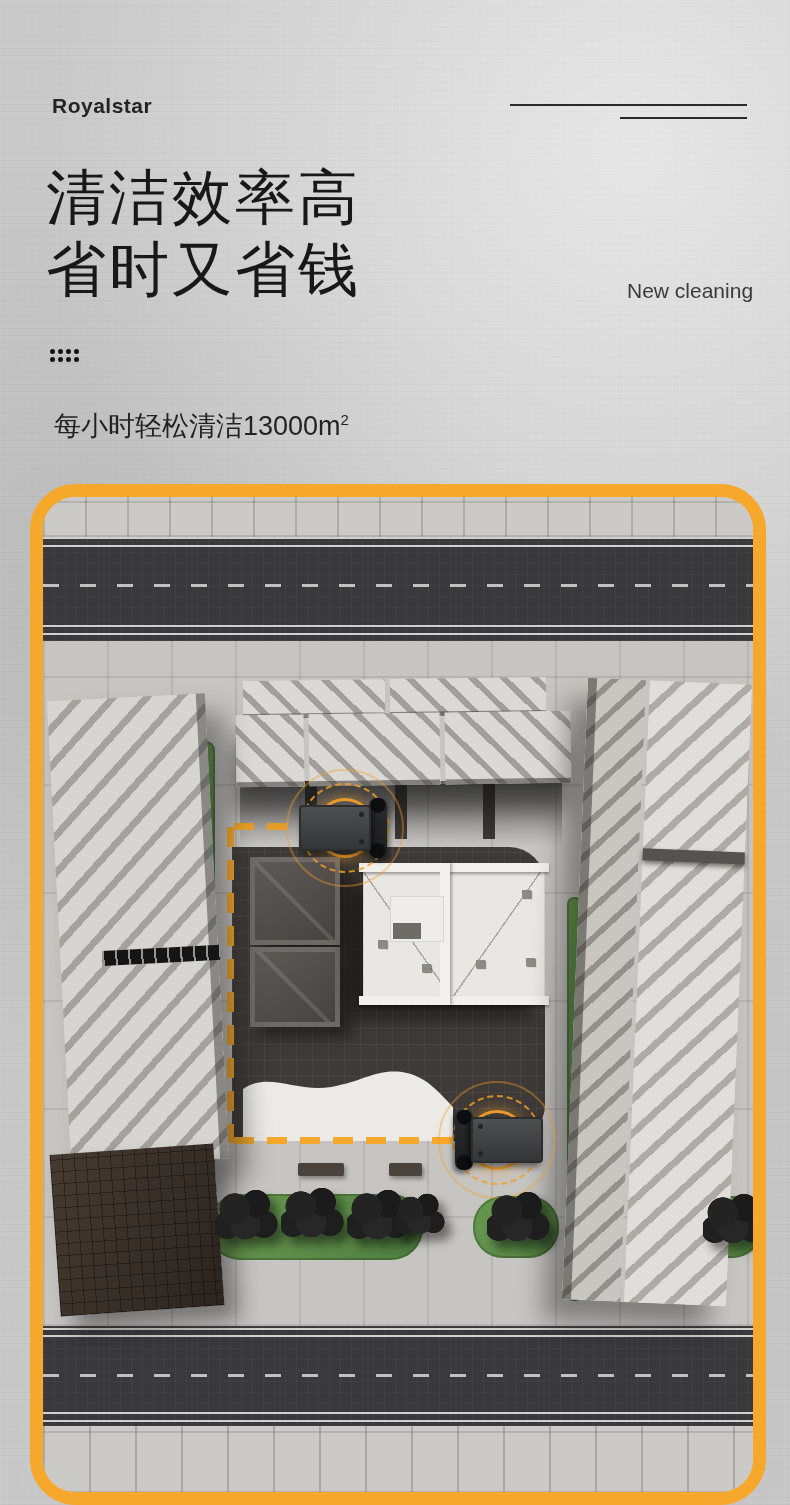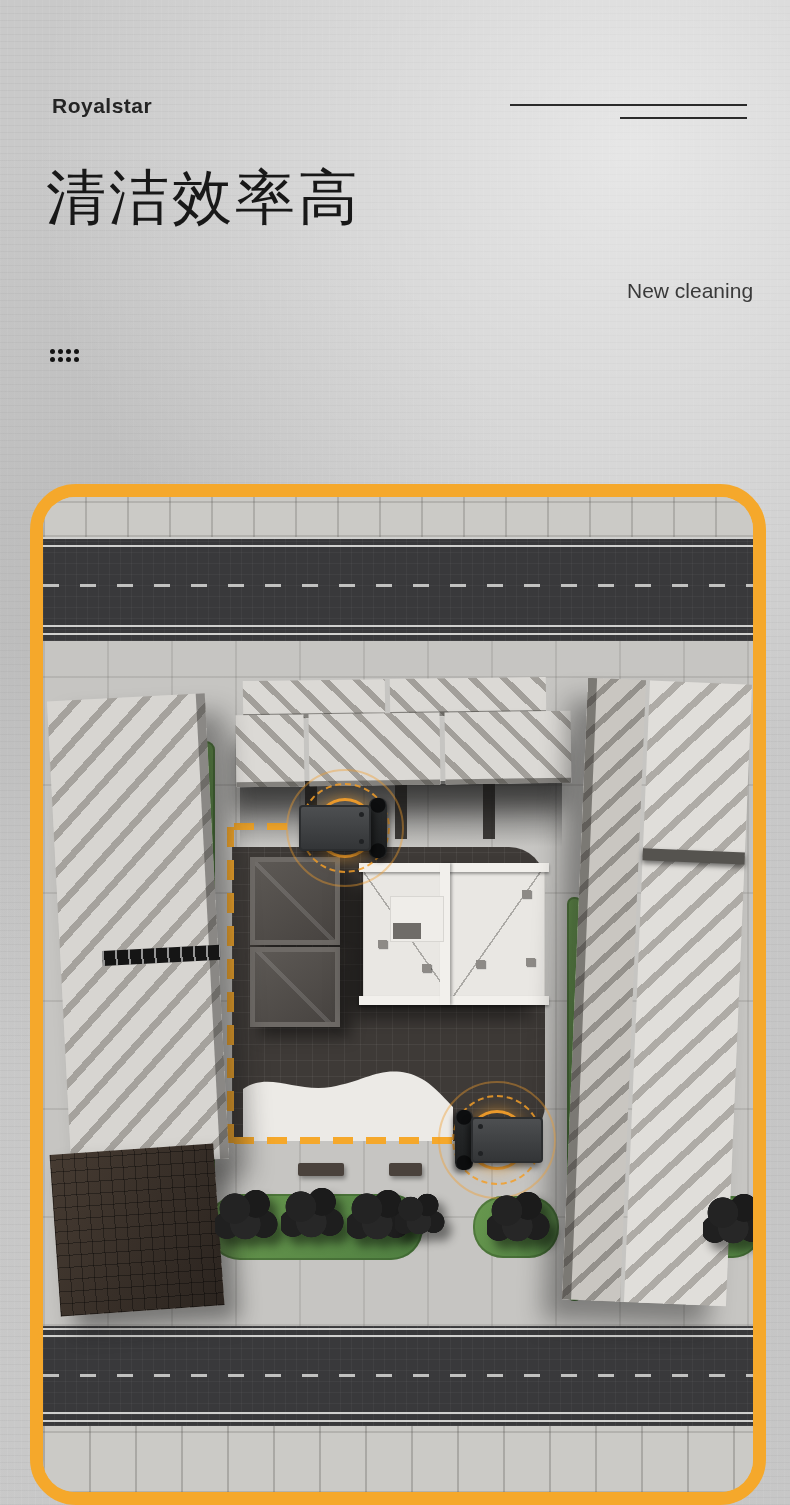--- a/index.html
+++ b/index.html
@@ -150,35 +150,37 @@
 <body>
 
 <div class="poster">
 
   <div class="logo">Royalstar</div>
   <div class="rule-long"></div>
   <div class="rule-short"></div>
 
   <div class="headline">
     <div>清洁效率高</div>
+    <div>省时又省钱</div>
   </div>
 
   <div class="tagline">New cleaning</div>
 
   <div class="dots">
     <i></i>
       <i></i>
       <i></i>
       <i></i>
       <i></i>
       <i></i>
       <i></i>
       <i></i>
   </div>
 
+  <div class="subtitle"><span>每小时轻松清洁13000m</span><sup>2</sup></div>
 
   <div class="card">
     <div class="scene">
 
       <div class="sidewalk sw-top"></div>
 
       <div class="road road-top">
         <div class="rline" style="top:0;"></div>
         <div class="rline" style="top:8px;"></div>
         <div class="rdash" style="top:47px;"></div>

